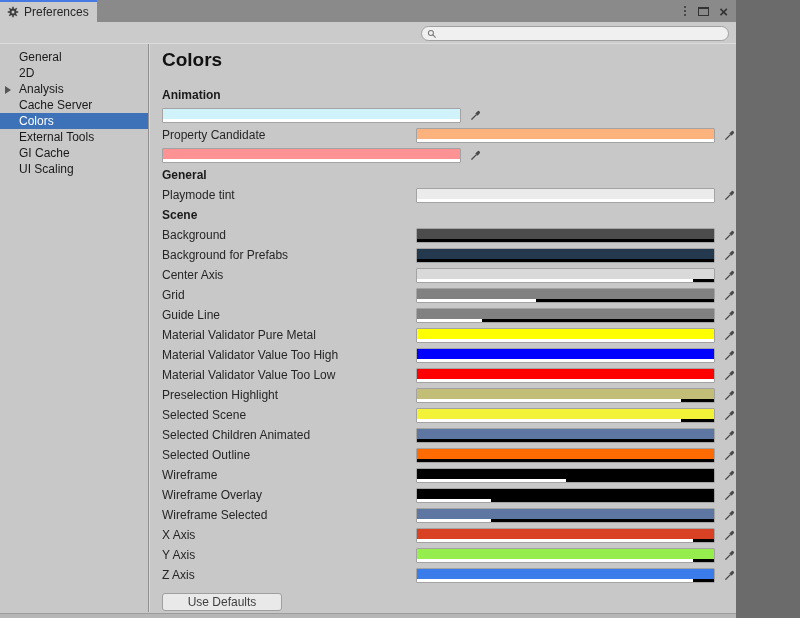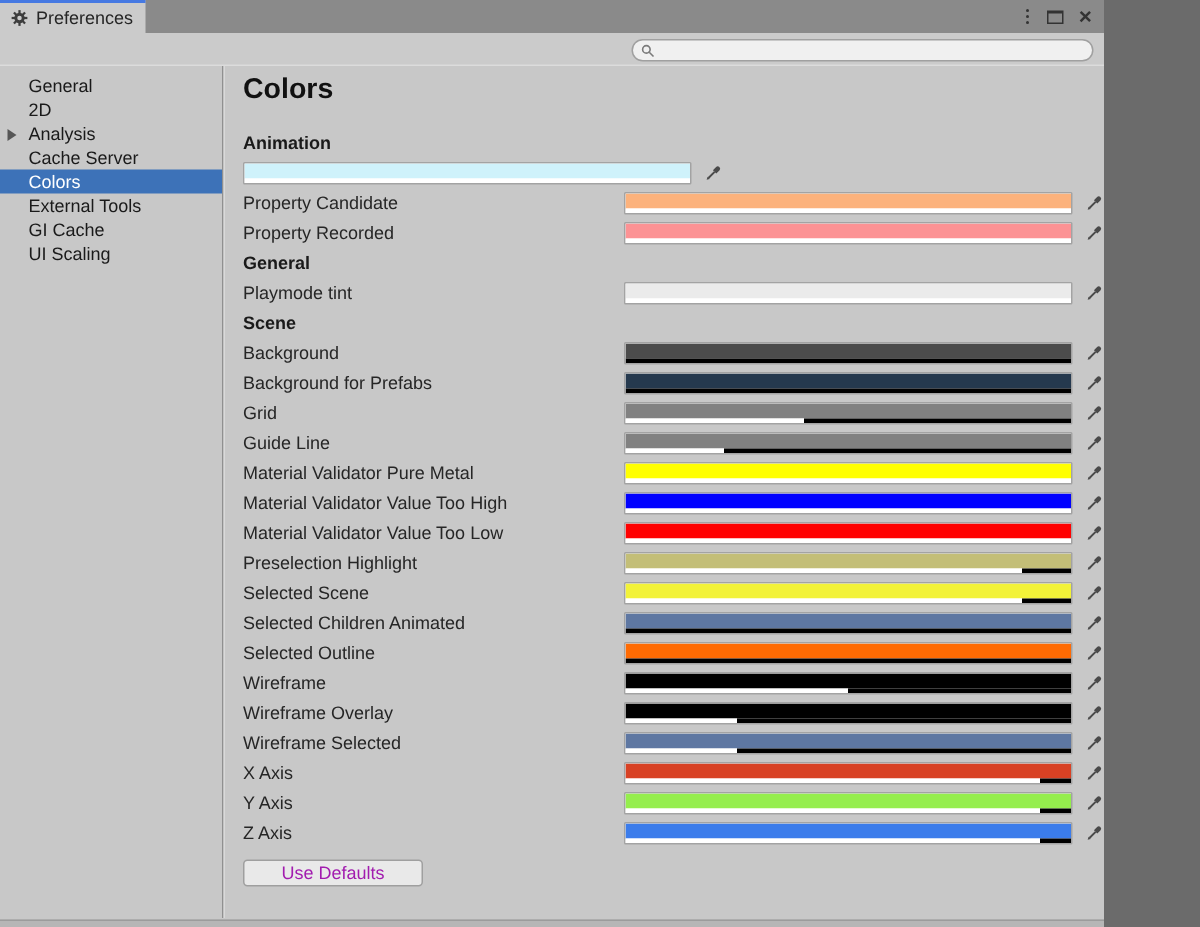--- a/index.html
+++ b/index.html
@@ -47,21 +47,21 @@
   .crow { height:20px; display:flex; align-items:center; }
   .clabel { flex:0 0 254px; color:#262626; }
   .swatch { width:299px; height:15px; border:1px solid #a3a3a3; border-radius:1px;
             background:#fff; display:flex; flex-direction:column; overflow:hidden; cursor:pointer; }
   .sw-color { height:10px; flex:1; }
   .sw-alpha { height:3px; flex:0 0 3px; }
   .picker { margin-left:7px; width:14px; height:14px; display:flex; align-items:center; justify-content:center; cursor:pointer; }
   .use-defaults {
     margin-top:8px; width:120px; height:18px; background:#e9e9e9;
     border:1px solid #9f9f9f; border-radius:3px; cursor:pointer;
-    font:12px "Liberation Sans",sans-serif; color:#a21caf;
+    font:12px "Liberation Sans",sans-serif; color:#404040;
   }
   .bottom-strip { position:absolute; left:0; right:0; bottom:0; height:5px;
                   background:#b6b6b6; border-top:1px solid #9c9c9c; }
 </style>
 </head>
 <body>
 
 <div class="window">
 
   <div class="titlebar">
@@ -174,21 +174,20 @@
     <span class="picker">
       <svg width="13" height="13" viewBox="0 0 13 13">
         <path d="M2.1 10.9 L4.1 10.3 L2.7 8.9 Z" fill="#4a4a4a"></path>
         <path d="M3.3 9.7 L7.4 5.6" stroke="#4a4a4a" stroke-width="1.3"></path>
         <path d="M6.3 4.5 l2.1-2.1 a1.4 1.4 0 0 1 2.2 2.2 l-2.1 2.1 z" fill="#4a4a4a"></path>
       </svg>
     </span>
   </div>
 
   <div class="crow">
-    <span class="clabel">Property Recorded</span>
     <span class="swatch">
       <span class="sw-color" style="background: rgb(252, 146, 148);"></span>
       <span class="sw-alpha" style="background: linear-gradient(90deg, rgb(255, 255, 255) 0px, rgb(255, 255, 255) 100%, rgb(0, 0, 0) 100%, rgb(0, 0, 0) 100%);"></span>
     </span>
     <span class="picker">
       <svg width="13" height="13" viewBox="0 0 13 13">
         <path d="M2.1 10.9 L4.1 10.3 L2.7 8.9 Z" fill="#4a4a4a"></path>
         <path d="M3.3 9.7 L7.4 5.6" stroke="#4a4a4a" stroke-width="1.3"></path>
         <path d="M6.3 4.5 l2.1-2.1 a1.4 1.4 0 0 1 2.2 2.2 l-2.1 2.1 z" fill="#4a4a4a"></path>
       </svg>
@@ -243,20 +242,34 @@
     </span>
     <span class="picker">
       <svg width="13" height="13" viewBox="0 0 13 13">
         <path d="M2.1 10.9 L4.1 10.3 L2.7 8.9 Z" fill="#4a4a4a"></path>
         <path d="M3.3 9.7 L7.4 5.6" stroke="#4a4a4a" stroke-width="1.3"></path>
         <path d="M6.3 4.5 l2.1-2.1 a1.4 1.4 0 0 1 2.2 2.2 l-2.1 2.1 z" fill="#4a4a4a"></path>
       </svg>
     </span>
   </div>
 
+  <div class="crow">
+    <span class="clabel">Center Axis</span>
+    <span class="swatch">
+      <span class="sw-color" style="background: rgb(217, 217, 217);"></span>
+      <span class="sw-alpha" style="background: linear-gradient(90deg, rgb(255, 255, 255) 0px, rgb(255, 255, 255) 93%, rgb(0, 0, 0) 93%, rgb(0, 0, 0) 100%);"></span>
+    </span>
+    <span class="picker">
+      <svg width="13" height="13" viewBox="0 0 13 13">
+        <path d="M2.1 10.9 L4.1 10.3 L2.7 8.9 Z" fill="#4a4a4a"></path>
+        <path d="M3.3 9.7 L7.4 5.6" stroke="#4a4a4a" stroke-width="1.3"></path>
+        <path d="M6.3 4.5 l2.1-2.1 a1.4 1.4 0 0 1 2.2 2.2 l-2.1 2.1 z" fill="#4a4a4a"></path>
+      </svg>
+    </span>
+  </div>
 
   <div class="crow">
     <span class="clabel">Grid</span>
     <span class="swatch">
       <span class="sw-color" style="background: rgb(129, 129, 129);"></span>
       <span class="sw-alpha" style="background: linear-gradient(90deg, rgb(255, 255, 255) 0px, rgb(255, 255, 255) 40%, rgb(0, 0, 0) 40%, rgb(0, 0, 0) 100%);"></span>
     </span>
     <span class="picker">
       <svg width="13" height="13" viewBox="0 0 13 13">
         <path d="M2.1 10.9 L4.1 10.3 L2.7 8.9 Z" fill="#4a4a4a"></path>

